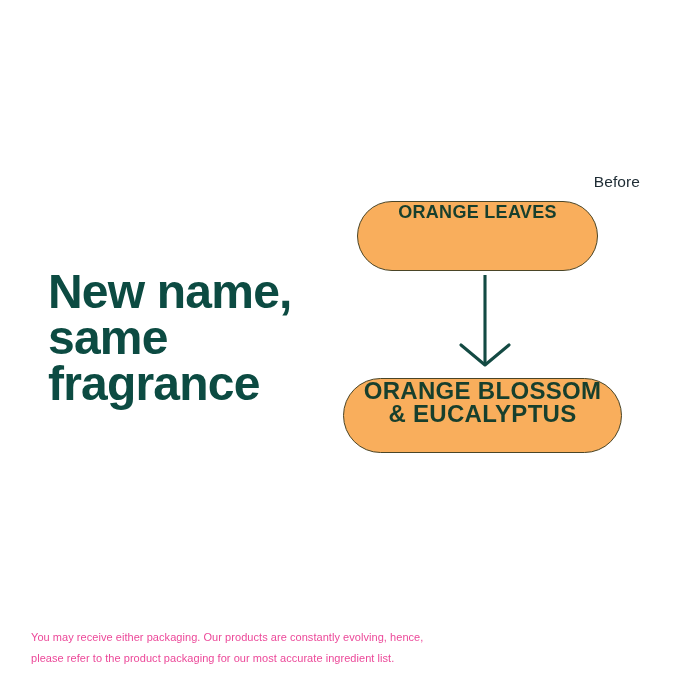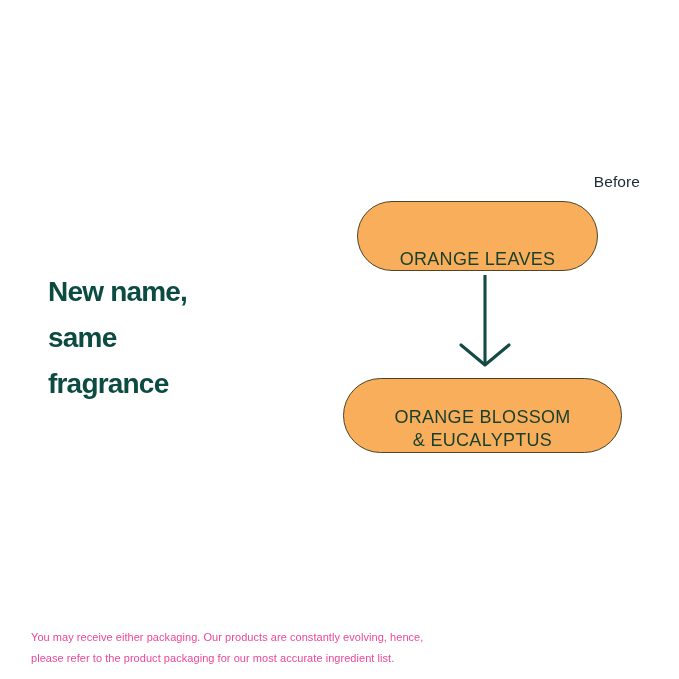--- a/index.html
+++ b/index.html
@@ -20,21 +20,21 @@
     width: 679px;
     height: 679px;
   }
 
   
   .headline {
     position: absolute;
     left: 48px;
     top: 269px;
     width: 300px;
-    font-size: 28px;
+    font-size: 48px;
     font-weight: 700;
     line-height: 46px;
     letter-spacing: -0.8px;
     color: #0c4b42;
     white-space: pre-line;
   }
 
   
   .flow {
     position: absolute;
@@ -51,40 +51,40 @@
     color: #1d2b33;
     letter-spacing: 0.1px;
   }
 
   .pill {
     box-sizing: border-box;
     background: #f9ae5c;
     border: 1.6px solid #4a4527;
     border-radius: 999px;
     display: flex;
-    align-items: flex-end;
+    align-items: flex-start;
     justify-content: center;
     text-align: center;
     color: #173f2d;
-    font-weight: 400;
+    font-weight: 700;
     letter-spacing: 0.3px;
   }
 
   .pill-before {
     margin: 9px auto 0 27px;
     width: 241px;
     height: 70px;
     font-size: 18px;
   }
 
   .pill-after {
     margin: 9px auto 0 13px;
     width: 279px;
     height: 75px;
-    font-size: 18px;
+    font-size: 24px;
     line-height: 23px;
     white-space: pre-line;
   }
 
   
   .arrow-wrap {
     position: relative;
     height: 98px;
   }
   .arrow-svg {

